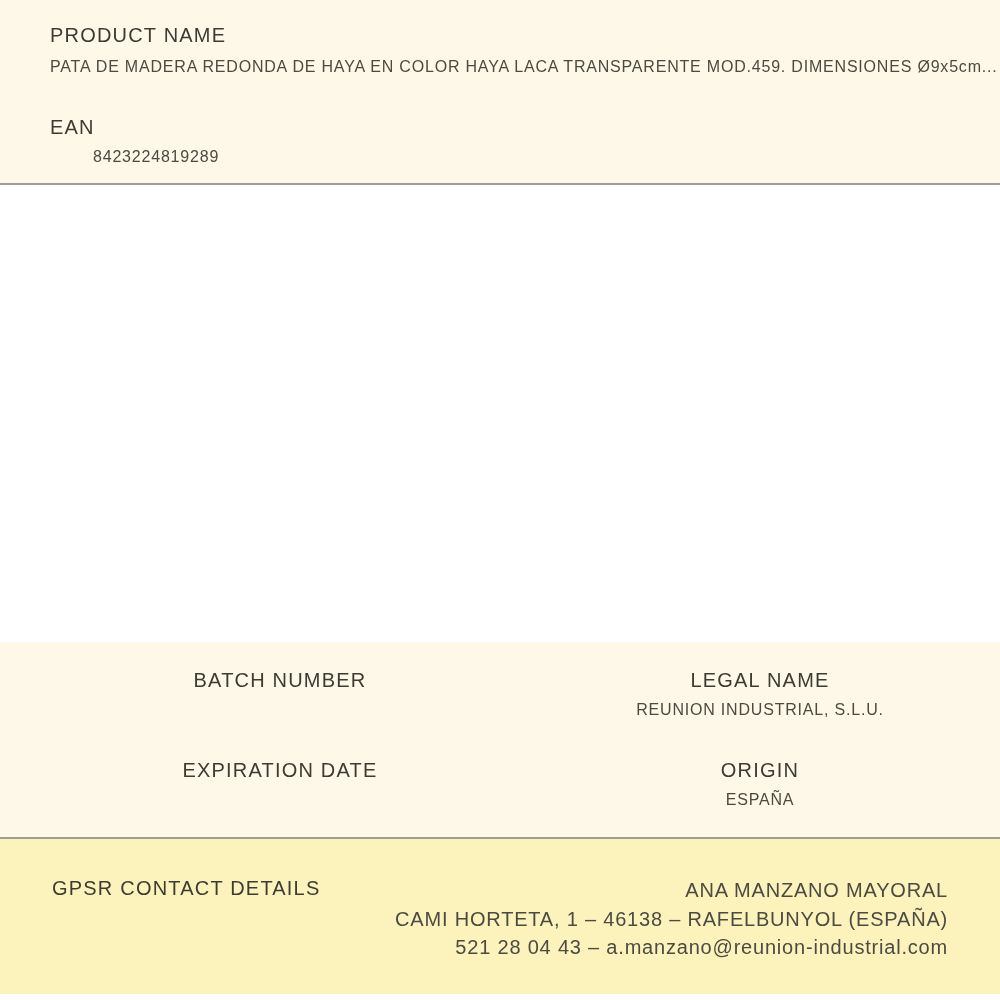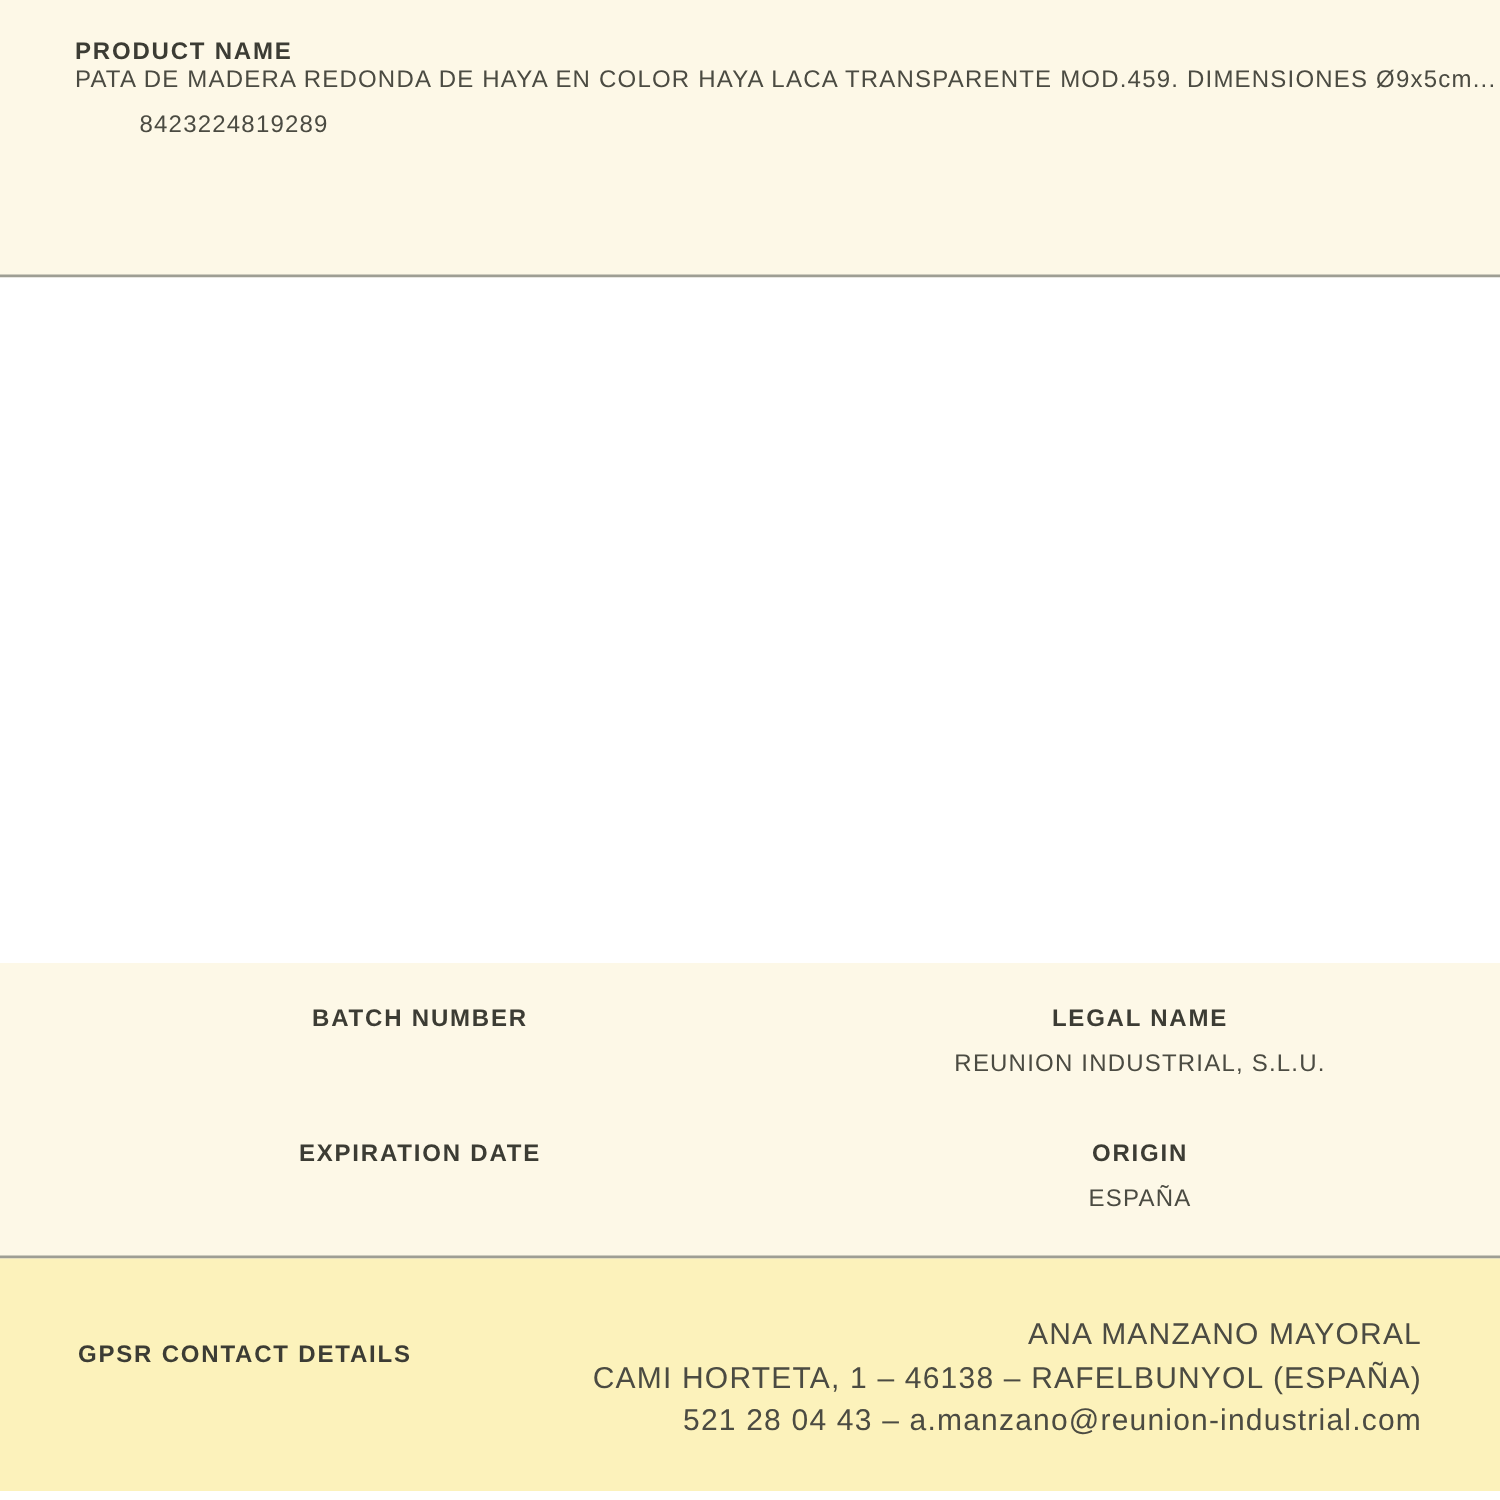--- a/index.html
+++ b/index.html
@@ -15,34 +15,34 @@
   .page { width: 1000px; height: 1000px; display: flex; flex-direction: column; }
 
   
   .header-section {
     background: #FDF8E7;
     height: 185px;
     border-bottom: 2px solid #9E9E94;
     padding: 26px 50px 0 50px;
   }
   .field-label {
-    font-size: 16px;
-    font-weight: bold;
+    font-size: 20px;
+    font-weight: normal;
     color: #3C3C34;
     letter-spacing: 1.2px;
     line-height: 18px;
   }
   .field-value {
     font-size: 16px;
     font-weight: normal;
     color: #4B4B42;
     letter-spacing: 0.8px;
     line-height: 19px;
   }
-  .header-section .product-desc { white-space: nowrap; }
+  .header-section .product-desc { margin-top: 13px; white-space: nowrap; }
   .header-section .ean-label { margin-top: 42px; }
   .header-section .ean-value { margin-top: 11px; margin-left: 43px; }
 
   
   .image-section {
     background: #ffffff;
     height: 457px;
   }
 
   
@@ -62,41 +62,42 @@
   .info-cell .field-value { margin-top: 11px; }
 
   
   .contact-section {
     background: #FCF2BB;
     height: 155px;
     padding: 0 52px;
     display: flex;
     justify-content: space-between;
   }
-  .contact-label { padding-top: 56px; }
+  .contact-label { padding-top: 40px; }
   .contact-lines {
     padding-top: 37px;
     text-align: right;
   }
   .contact-lines .contact-line {
     font-size: 20px;
     color: #4B4B42;
     letter-spacing: 0.8px;
     line-height: 28.5px;
     font-weight: normal;
   }
 </style>
 </head>
 <body>
 
 <div class="page">
 
   <div class="header-section">
     <div class="field-label">PRODUCT NAME</div>
     <div class="field-value product-desc">PATA DE MADERA REDONDA DE HAYA EN COLOR HAYA LACA TRANSPARENTE MOD.459. DIMENSIONES Ø9x5cm...</div>
+    <div class="field-label ean-label">EAN</div>
     <div class="field-value ean-value">8423224819289</div>
   </div>
 
   <div class="image-section"></div>
 
   <div class="info-section">
     <div class="info-grid">
       <div class="info-cell row1">
         <div class="field-label">BATCH NUMBER</div>
         <div class="field-value"></div>

